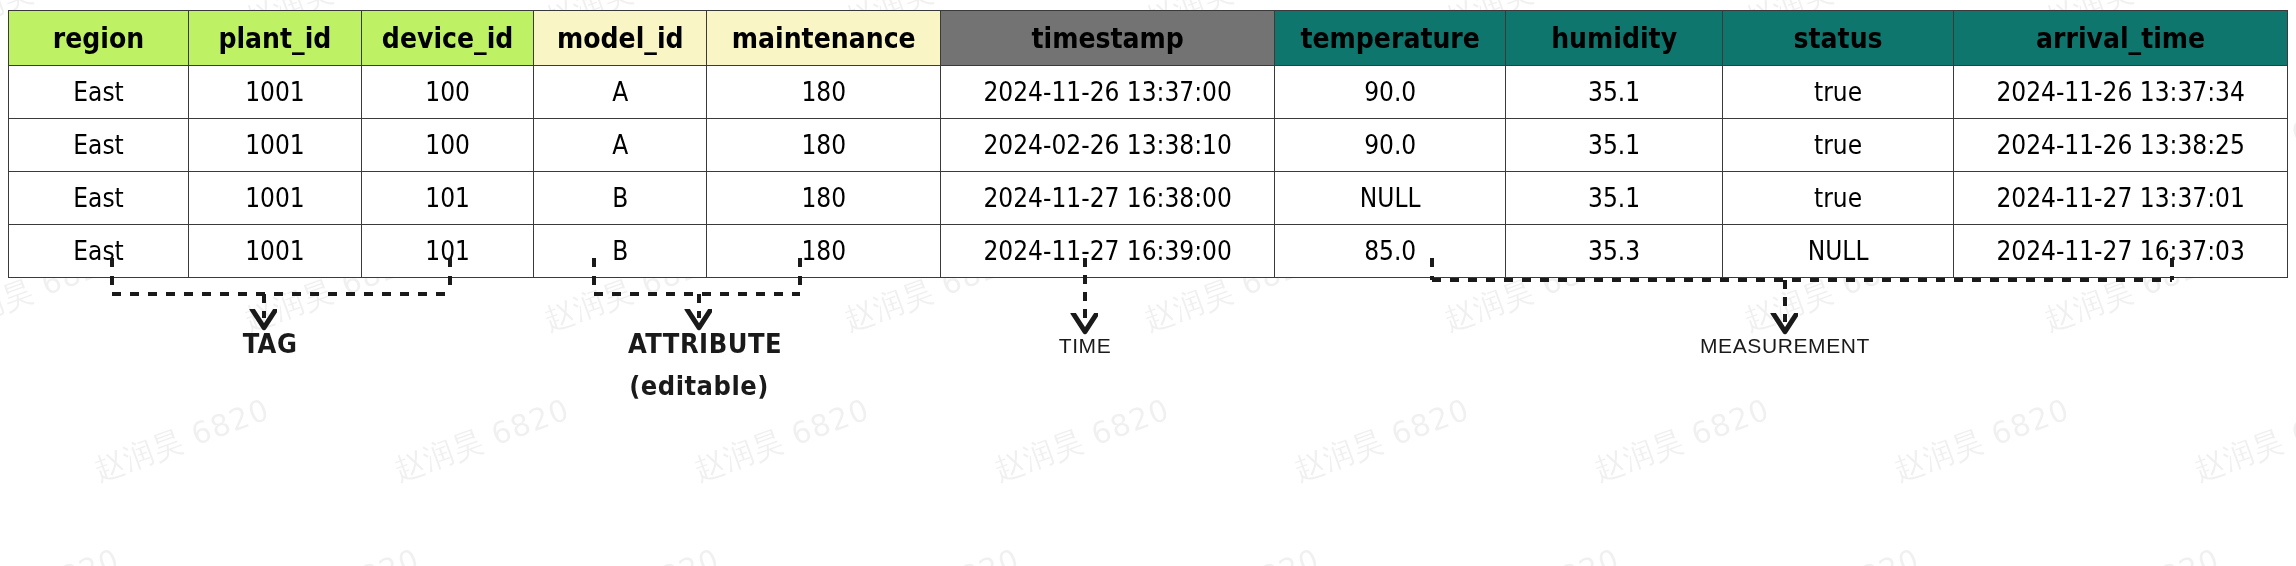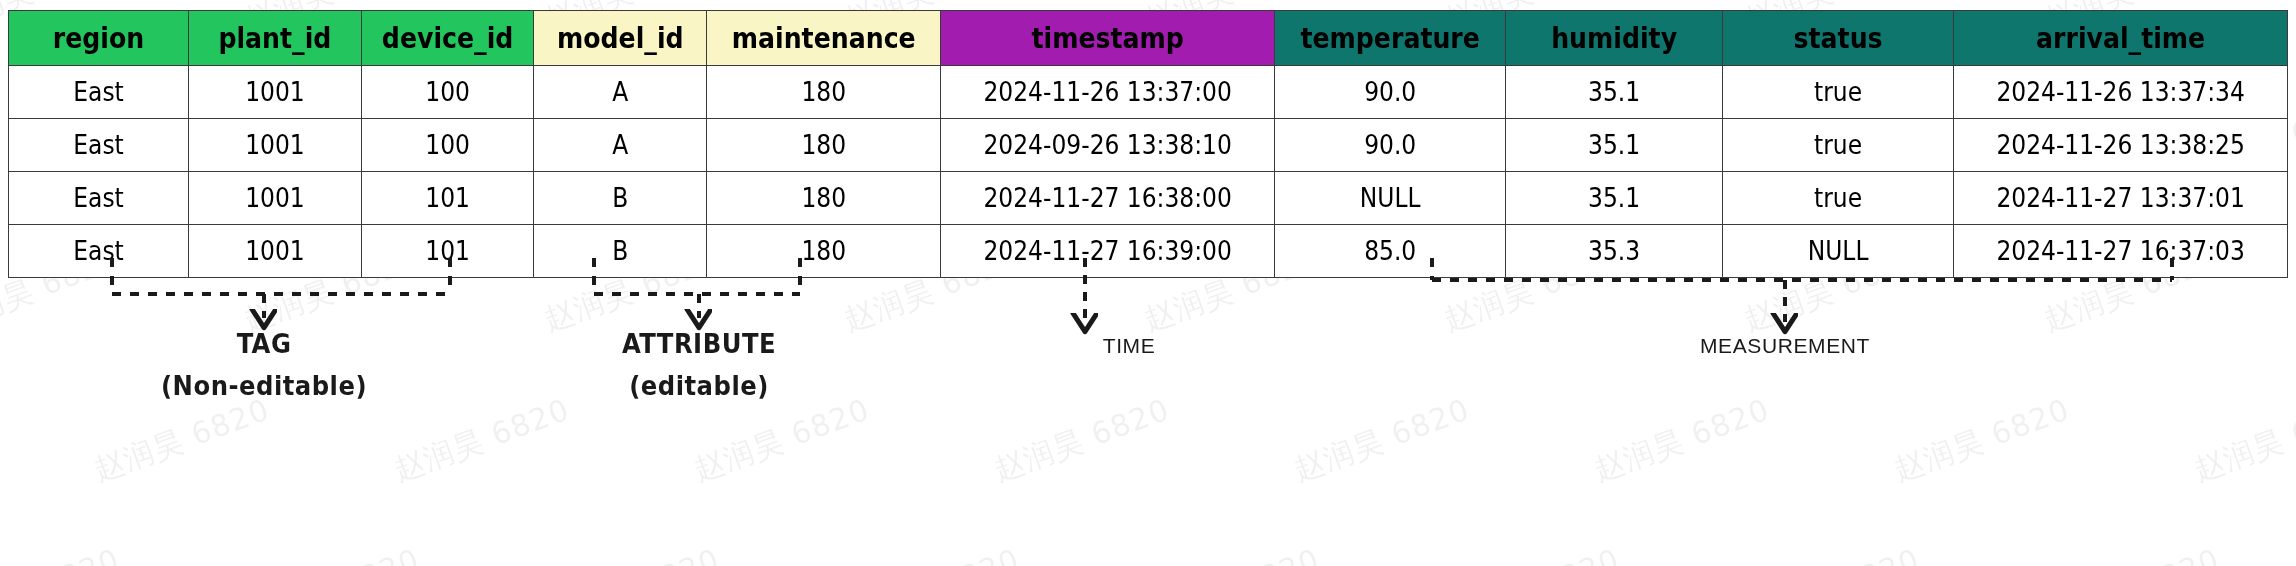--- a/index.html
+++ b/index.html
@@ -51,23 +51,23 @@
     height:52px;
     font-size:28px;
     font-weight:bold;
   }
   #data-table tbody td{
     height:50px;
     font-size:26px;
     font-weight:normal;
     background:#ffffff;
   }
-  .c-tag{background:#22c55e;}
+  .c-tag{background:#bef264;}
   .c-attr{background:#f9f5c4;}
-  .c-time{background:#a21caf;}
+  .c-time{background:#737373;}
   .c-meas{background:#0f766e;}
 
   
   .w-region{width:123px;}
   .w-plant{width:118px;}
   .w-device{width:118px;}
   .w-model{width:118px;}
   .w-maint{width:160px;}
   .w-ts{width:228px;}
   .w-temp{width:158px;}
@@ -87,20 +87,21 @@
     position:absolute;
     text-align:center;
     color:#1a1a1a;
     transform:translateX(-50%);
     white-space:nowrap;
   }
   .ann-strong{
     font-size:27px;font-weight:bold;
     font-family:"DejaVu Sans Condensed","Liberation Sans", sans-serif;
     letter-spacing:0.5px;
+    margin-left:6px;
   }
   .ann-sub{
     font-size:27px;font-weight:bold;
     font-family:"DejaVu Sans Condensed","Liberation Sans", sans-serif;
     letter-spacing:0.5px;
   }
   .ann-light{
     font-size:21px;font-weight:normal;
     font-family:"Liberation Sans", sans-serif;
     letter-spacing:0.6px;
@@ -193,21 +194,21 @@
         <td>35.1</td>
         <td>true</td>
         <td>2024-11-26 13:37:34</td>
       </tr>
       <tr>
         <td>East</td>
         <td>1001</td>
         <td>100</td>
         <td>A</td>
         <td>180</td>
-        <td>2024-09-26 13:38:10</td>
+        <td>2024-02-26 13:38:10</td>
         <td>90.0</td>
         <td>35.1</td>
         <td>true</td>
         <td>2024-11-26 13:38:25</td>
       </tr>
       <tr>
         <td>East</td>
         <td>1001</td>
         <td>101</td>
         <td>B</td>
@@ -258,22 +259,21 @@
 
     <g stroke="#1a1a1a" stroke-width="4" stroke-dasharray="9,9" fill="none">
       <path d="M1432,258 L1432,280"></path>
       <path d="M2172,258 L2172,280"></path>
       <path d="M1432,280 L2172,280"></path>
     </g>
     <path d="M1785,280 L1785,322" stroke="#1a1a1a" stroke-width="4" stroke-dasharray="9,8" fill="none" marker-end="url(#arrowhead)"></path>
   </svg>
 
   <div class="ann-label ann-strong" style="left:264px;top:328px;">TAG</div>
-  <div class="ann-label ann-sub" style="left:264px;top:370px;">(Non-editable)</div>
 
   <div class="ann-label ann-strong" style="left:699px;top:328px;">ATTRIBUTE</div>
   <div class="ann-label ann-sub" style="left:699px;top:370px;text-align:center;">(editable)</div>
 
-  <div class="ann-label ann-light" style="left:1085px;top:334px;margin-left:44px;">TIME</div>
+  <div class="ann-label ann-light" style="left:1085px;top:334px;">TIME</div>
 
   <div class="ann-label ann-light" style="left:1785px;top:334px;">MEASUREMENT</div>
 
 </div>
 
 </body></html>

